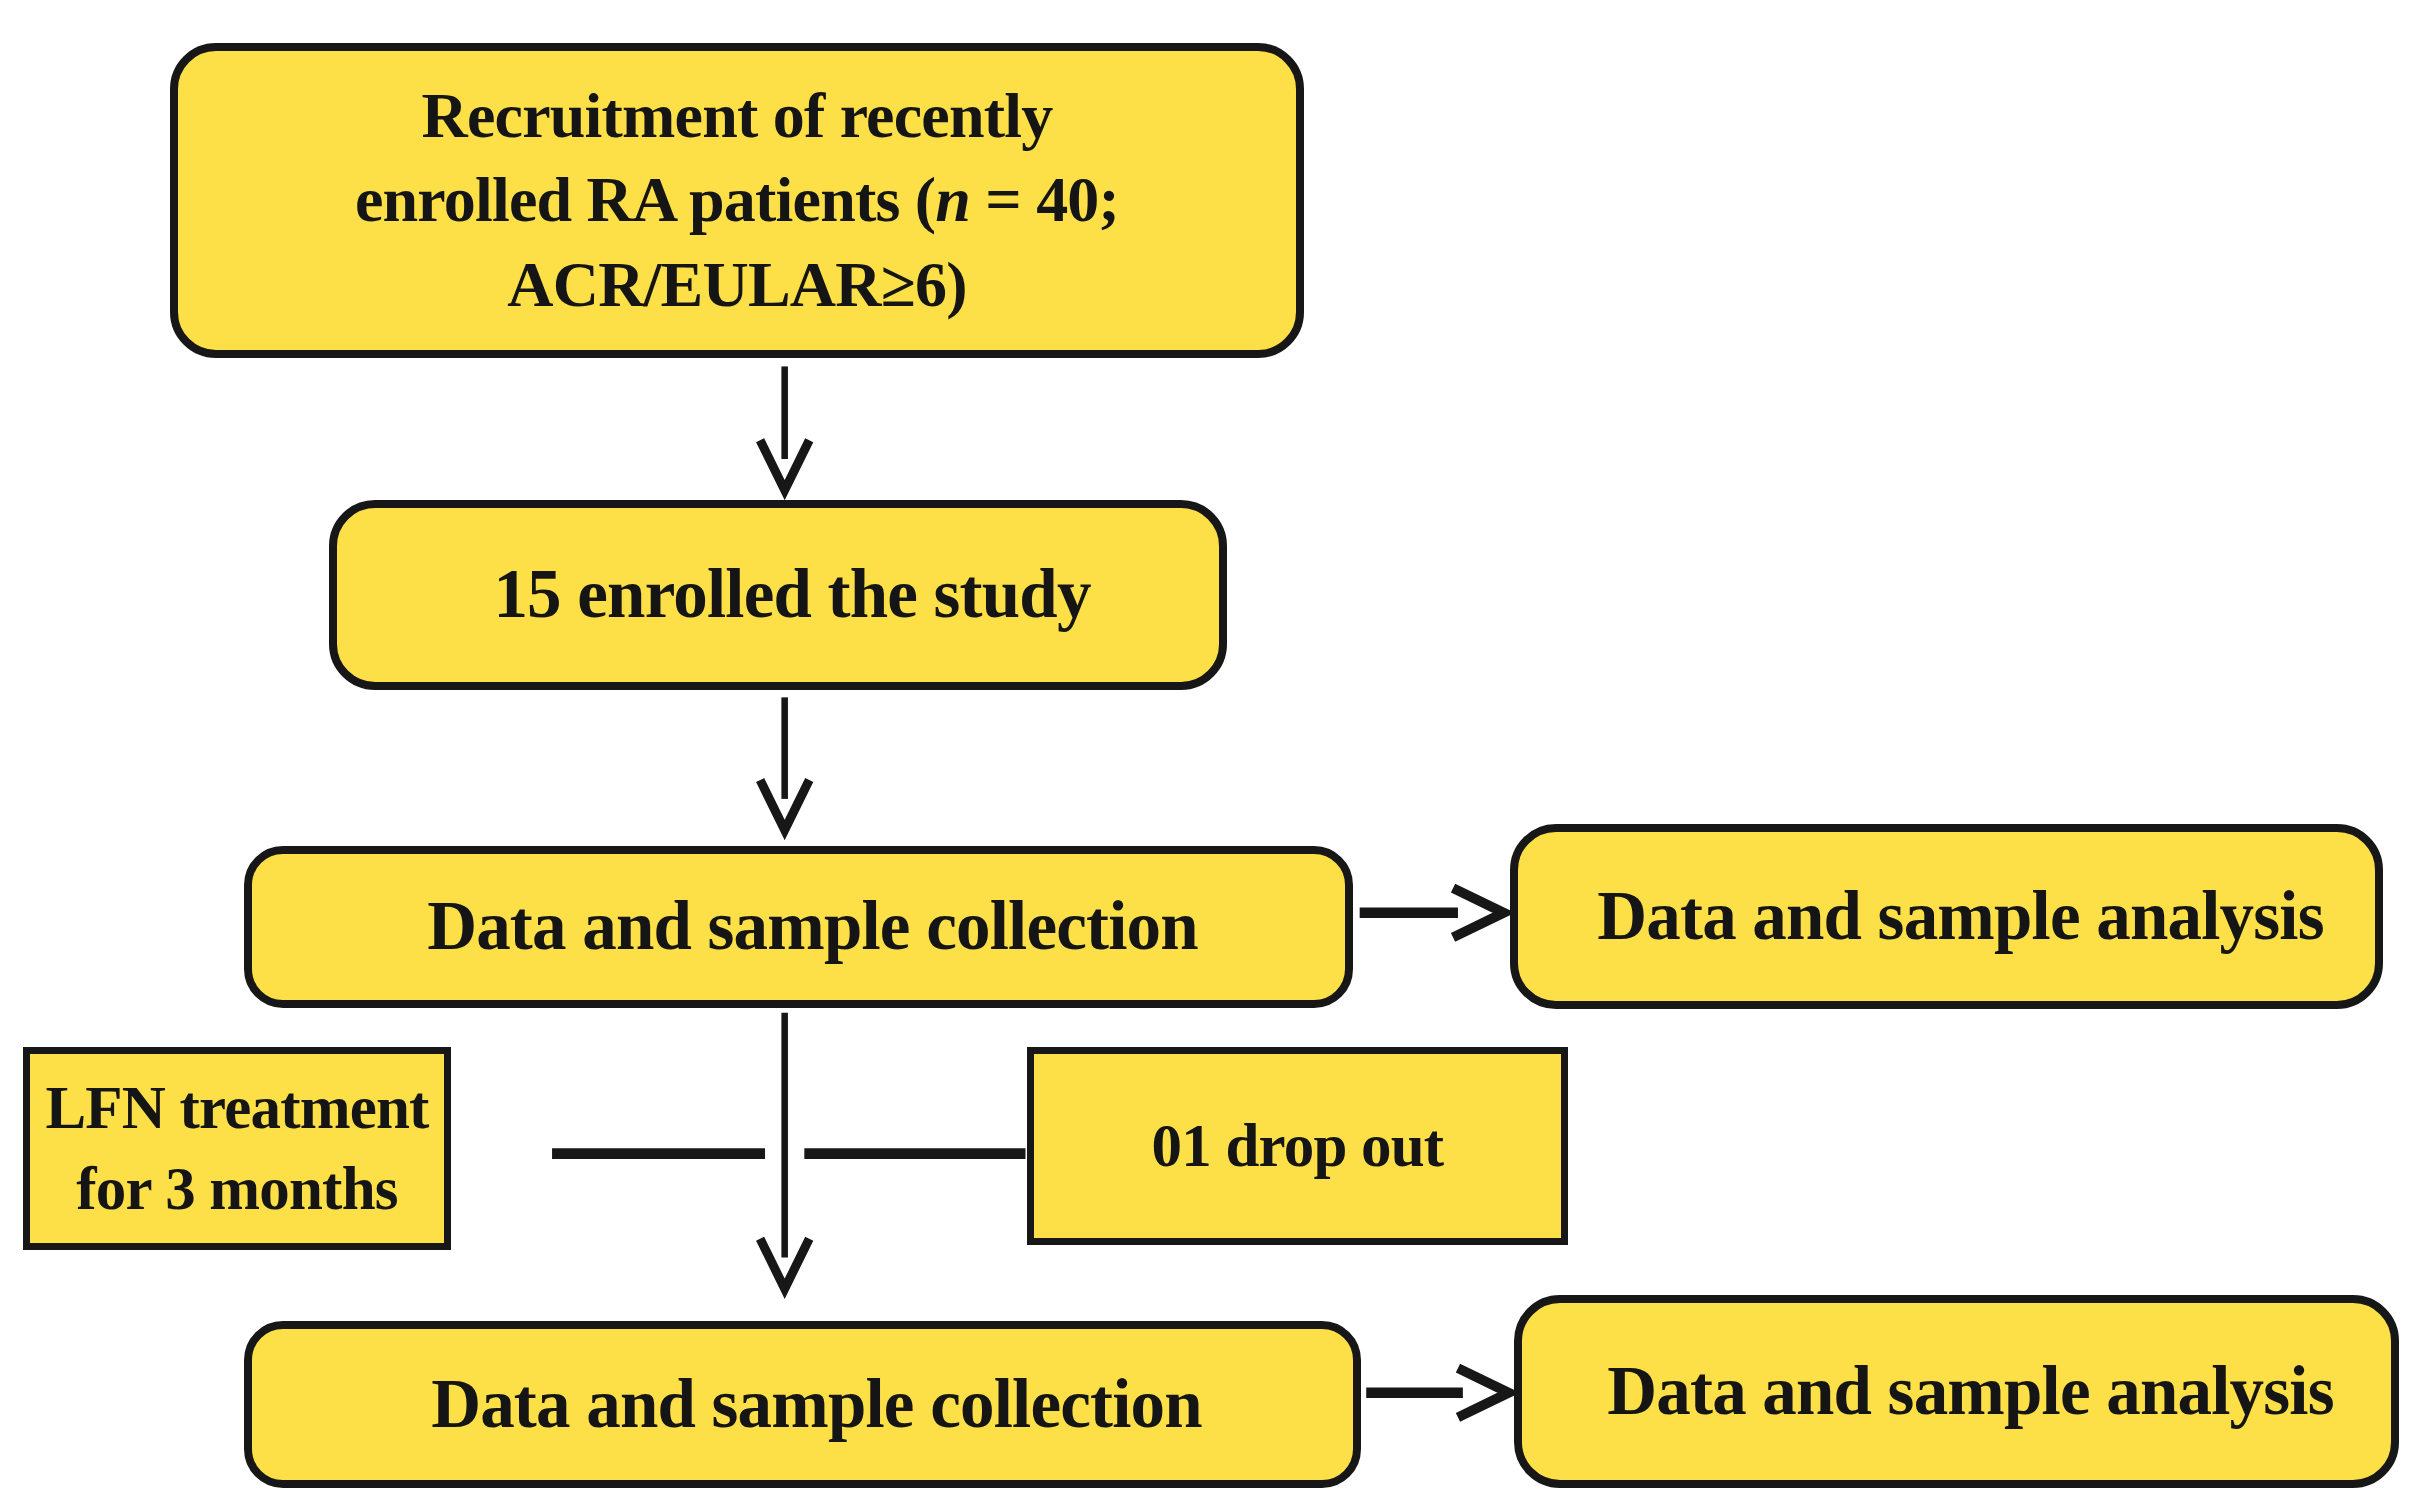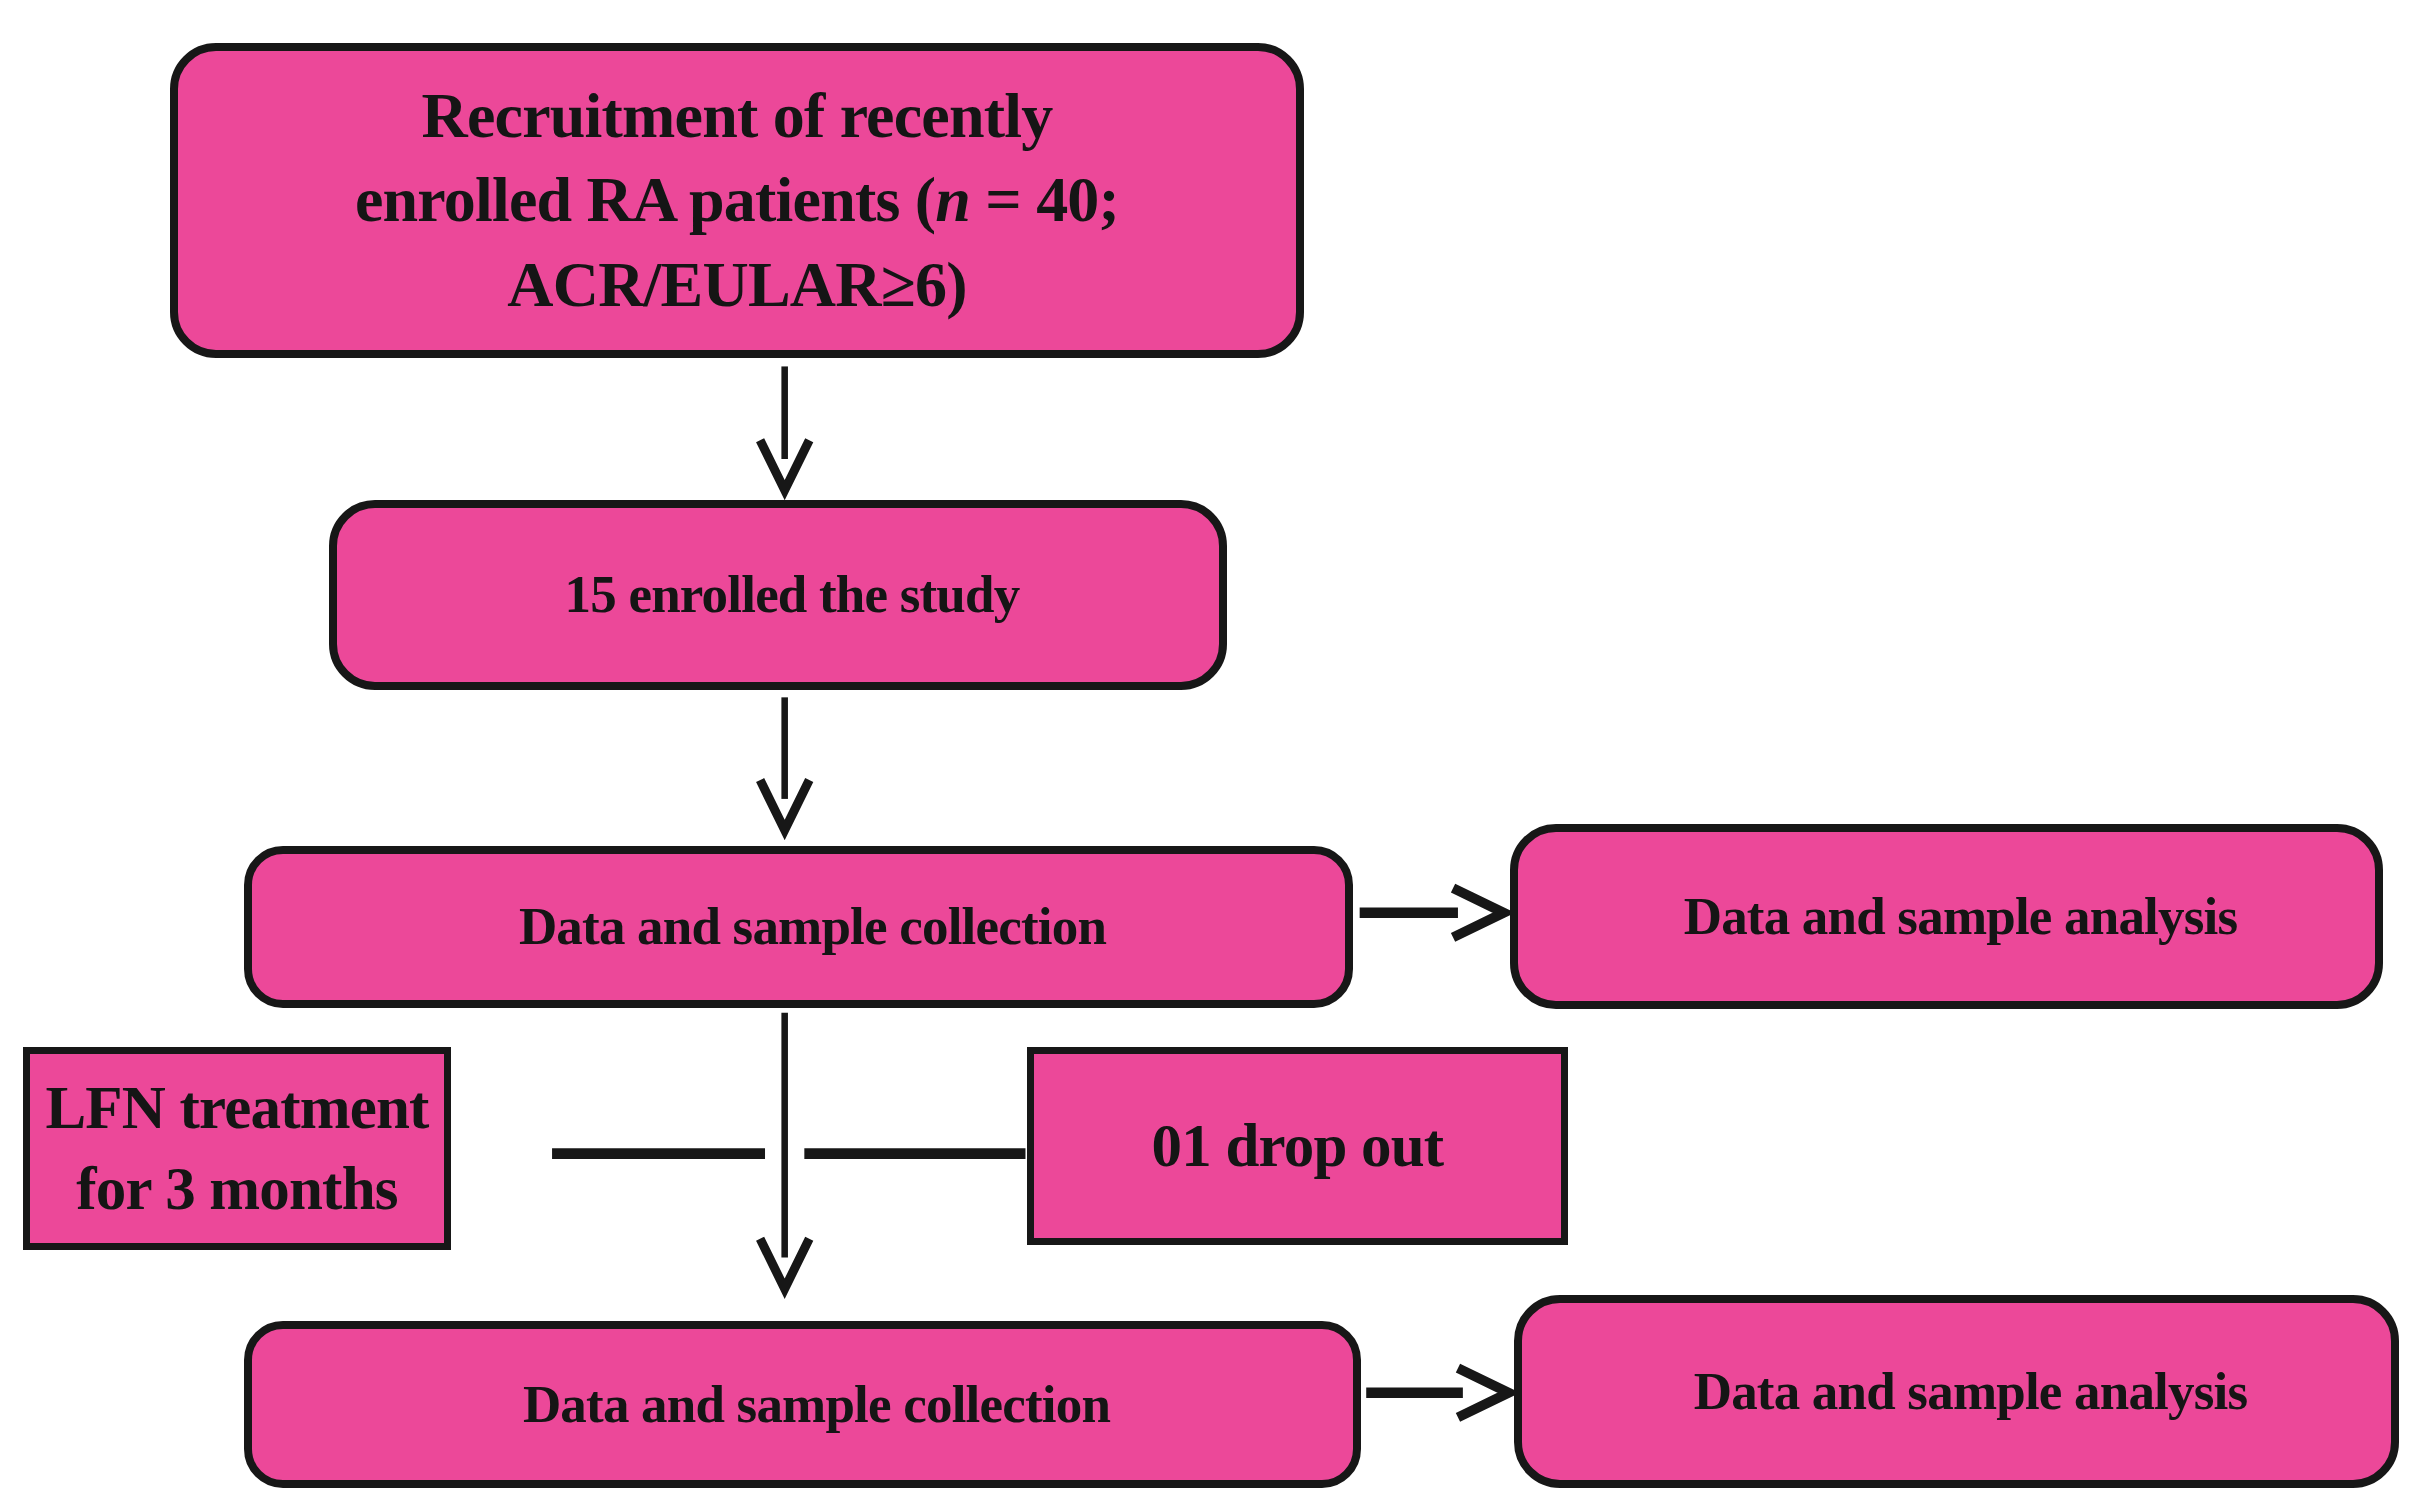--- a/index.html
+++ b/index.html
@@ -19,35 +19,35 @@
   #connectors {
     position: absolute;
     left: 0; top: 0;
     width: 2413px;
     height: 1511px;
     z-index: 1;
   }
   .node {
     position: absolute;
     box-sizing: border-box;
-    background: #ec4899;
+    background: #fde047;
     border: 8.2px solid #171717;
     display: flex;
     align-items: center;
     justify-content: center;
     text-align: center;
     font-weight: bold;
     z-index: 2;
     letter-spacing: -0.8px;
   }
   .rounded  { border-radius: 46px; }
   .sharp    { border-radius: 0; border-width: 7.4px; }
   .node-text { line-height: 1.32; }
   .fs-top   { font-size: 64px; line-height: 88px; }
-  .fs-main  { font-size: 53px; padding-left: 28px; }
+  .fs-main  { font-size: 69px; padding-left: 28px; }
   .fs-side  { font-size: 61px; line-height: 84px; }
   .stroke   { stroke: #171717; fill: none; }
 </style>
 </head>
 <body>
 
 <div id="canvas">
 
   <svg id="connectors" viewBox="0 0 2946 1844" xmlns="http://www.w3.org/2000/svg">
     <g>

